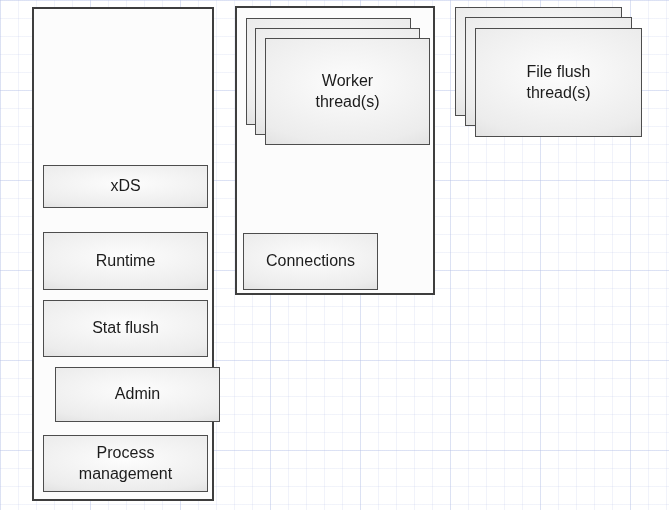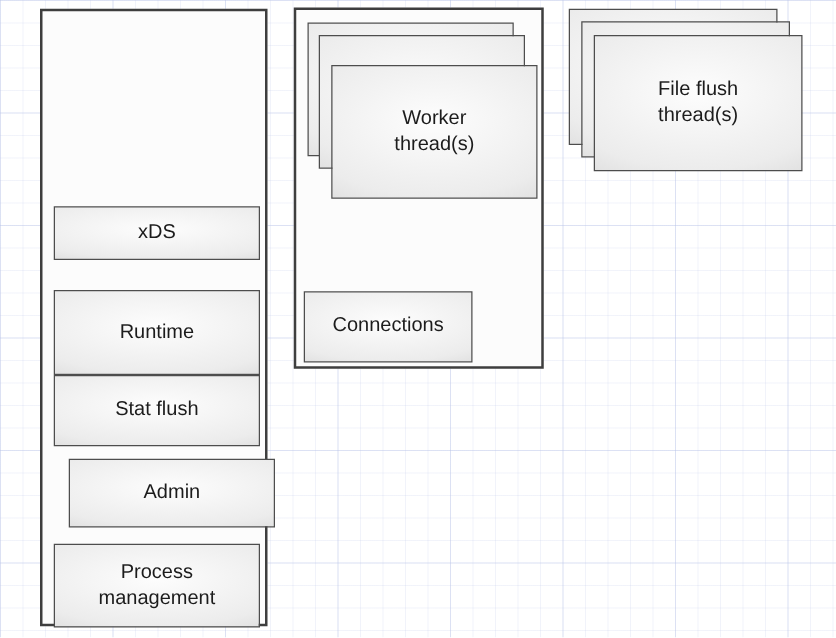--- a/index.html
+++ b/index.html
@@ -39,28 +39,28 @@
     align-items: center;
     justify-content: center;
     text-align: center;
     font-size: 16px;
     color: #1c1c1c;
     line-height: 1.3;
   }
   
   .n-main   { left: 9px; top: 7px;   width: 165px; height: 111px; }
   .n-row0   { left: 9px; top: 156px; width: 165px; height: 43px; }
-  .n-row1   { left: 9px; top: 223px; width: 165px; height: 68px; }
+  .n-row1   { left: 9px; top: 223px; width: 165px; height: 58px; }
   .n-row2   { left: 9px; top: 291px; width: 165px; height: 57px; }
   .n-row3   { left: 21px; top: 358px; width: 165px; height: 55px; }
-  .n-row4   { left: 9px; top: 426px; width: 165px; height: 67px; text-align: center; }
+  .n-row4   { left: 9px; top: 426px; width: 165px; height: 57px; text-align: center; }
   
   .worker-back  { left: 9px;  top: 10px; width: 165px; height: 107px; }
   .worker-mid   { left: 18px; top: 20px; width: 165px; height: 107px; }
-  .worker-front { left: 28px; top: 30px; width: 165px; height: 107px; margin-top: 14px; }
+  .worker-front { left: 28px; top: 30px; width: 165px; height: 107px; }
   .n-listeners    { left: 17px; top: 157px; width: 166px; height: 57px; }
   .n-connections  { left: 6px; top: 225px; width: 135px; height: 57px; }
   
   .file-back  { left: 455px; top: 7px;  width: 167px; height: 109px; }
   .file-mid   { left: 465px; top: 17px; width: 167px; height: 109px; }
   .file-front { left: 475px; top: 28px; width: 167px; height: 109px; }
   .wrap-narrow { max-width: 100px; }
   .wrap-process { max-width: 112px; }
 </style>
 </head>

